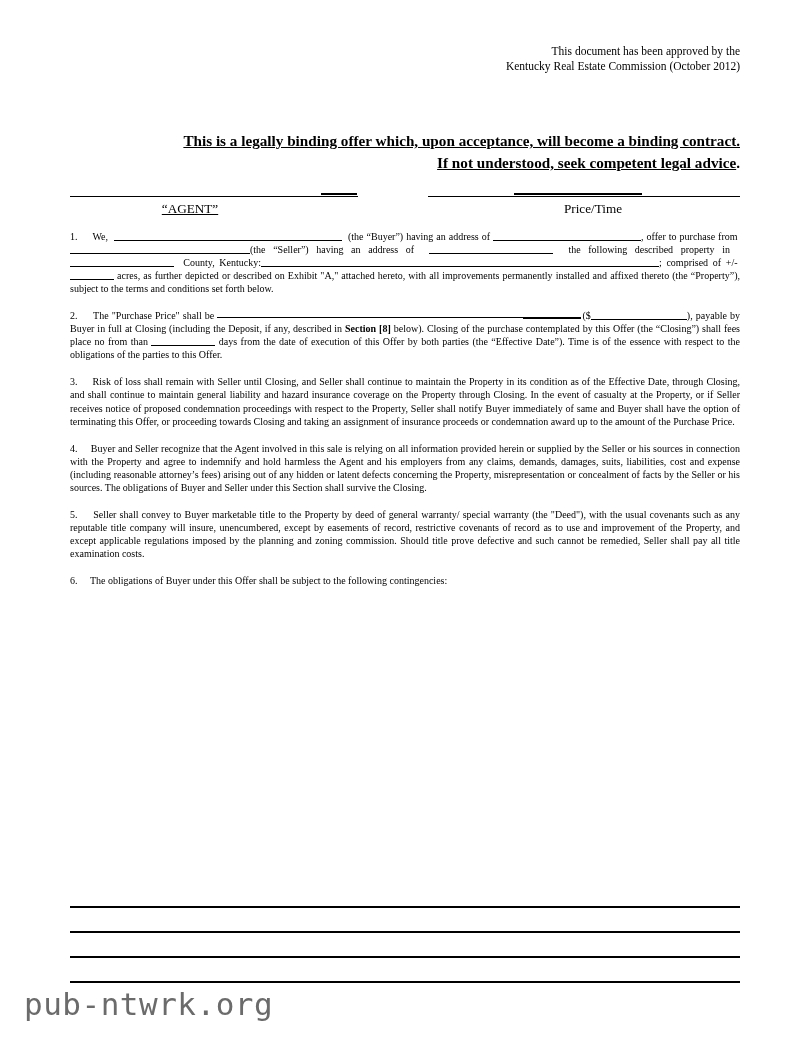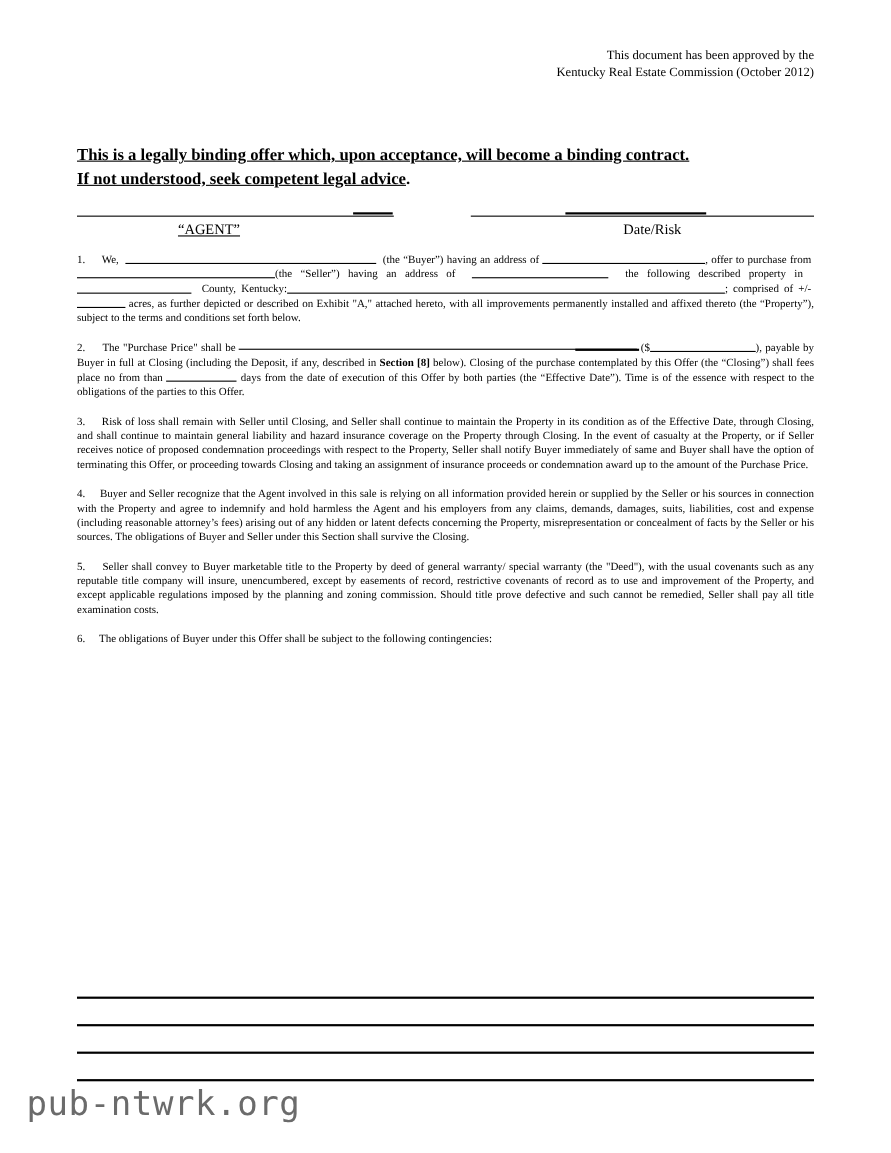--- a/index.html
+++ b/index.html
@@ -45,21 +45,21 @@
     font-weight: bold;
     letter-spacing: 0.1px;
   }
 
   
   .notice {
     position: absolute;
     left: 70px;
     top: 130px;
     width: 670px;
-    text-align: left;
+    text-align: right;
     font-size: 15.2px;
     font-weight: bold;
     line-height: 1.42;
   }
   .notice .u { text-decoration: underline; }
 
   
   .sig-row {
     position: absolute;
     left: 70px;
@@ -199,21 +199,21 @@
 
   <div class="sig-row">
     <div class="sig-block sig-left">
       <div class="rule-main"></div>
       <div class="rule-stub"></div>
       <div class="sig-caption">“AGENT”</div>
     </div>
     <div class="sig-block sig-right">
       <div class="rule-main"></div>
       <div class="rule-stub"></div>
-      <div class="sig-caption">Date/Risk</div>
+      <div class="sig-caption">Price/Time</div>
     </div>
   </div>
 
   <div class="body-area">
 
     <p class="para"><span class="num">1.</span>&nbsp;&nbsp;&nbsp;&nbsp;&nbsp;<span>We,</span>&nbsp;&nbsp;<span class="blank b-w1"></span>&nbsp;&nbsp;<span>(the  “Buyer”)  having  an  address  of</span>
     <span class="blank b-w2"></span><span>, offer to purchase from</span>&nbsp;<span class="blank b-w3"></span><span>(the “Seller”) having an</span>
     <span>address  of</span>&nbsp;&nbsp;<span class="blank b-w4"></span>&nbsp;&nbsp;<span>the  following  described  property  in</span>&nbsp;&nbsp;<span class="blank b-w5"></span>&nbsp;&nbsp;<span>County,</span>
     <span>Kentucky:</span><span class="blank b-ky"></span><span>; comprised of +/-</span>&nbsp;<span class="blank b-w7"></span>&nbsp;<span>acres,</span>
     <span>as further depicted or described on Exhibit "A," attached hereto, with all improvements permanently</span>

